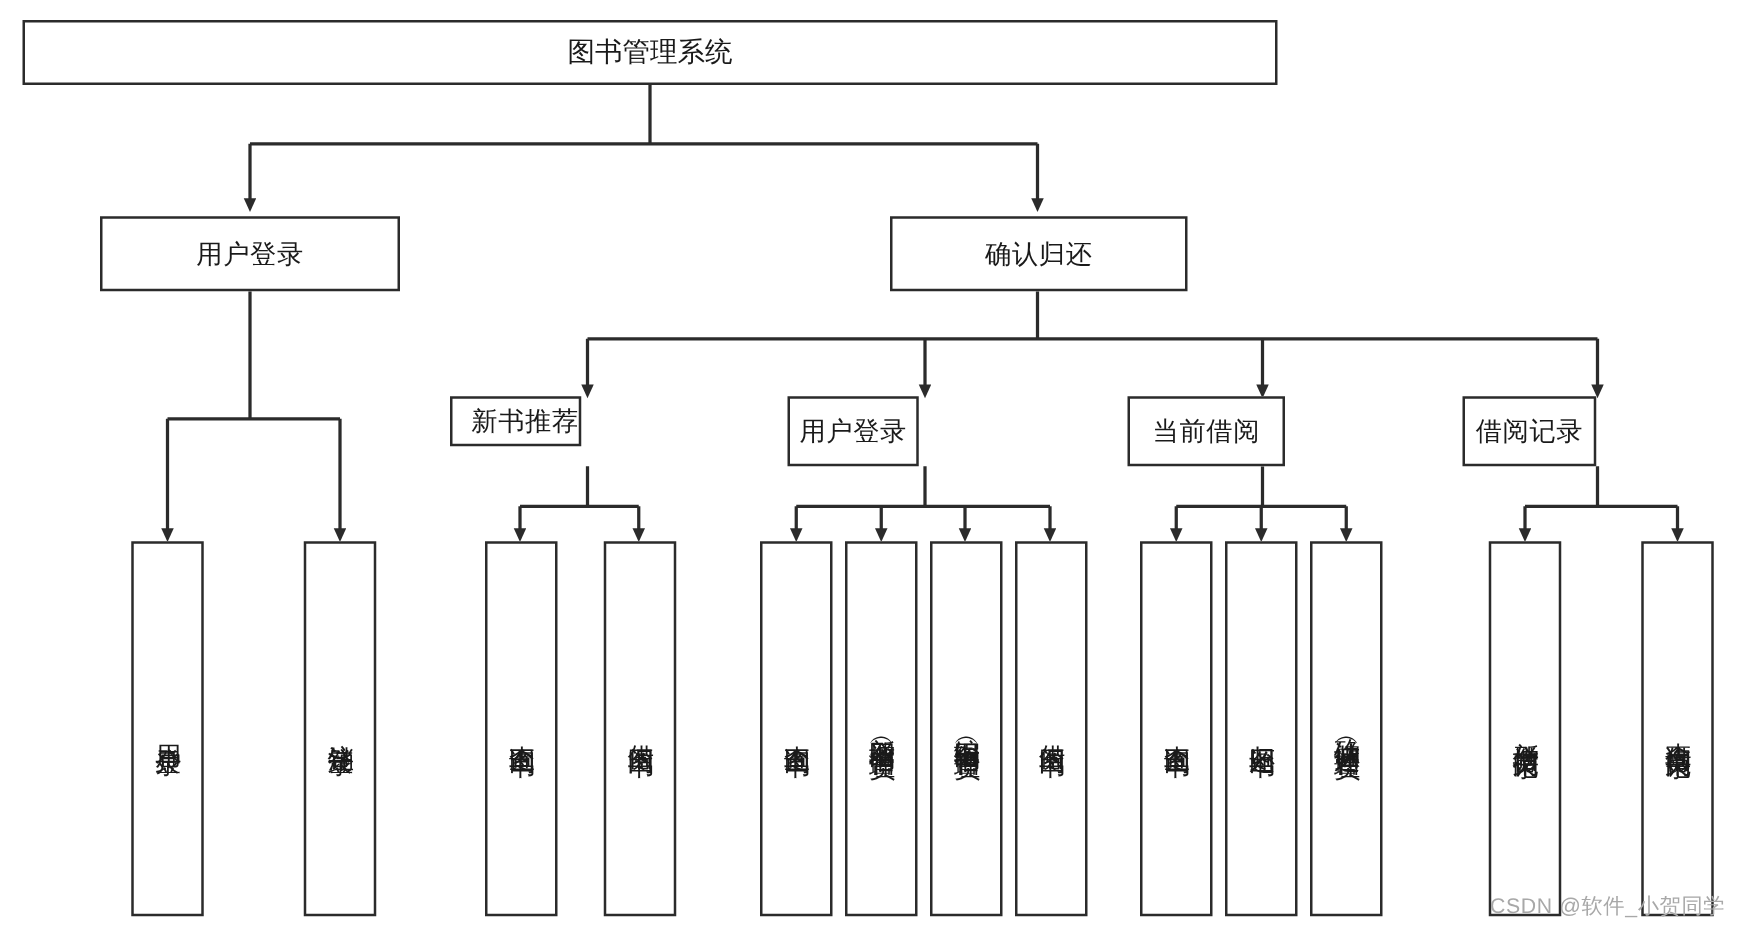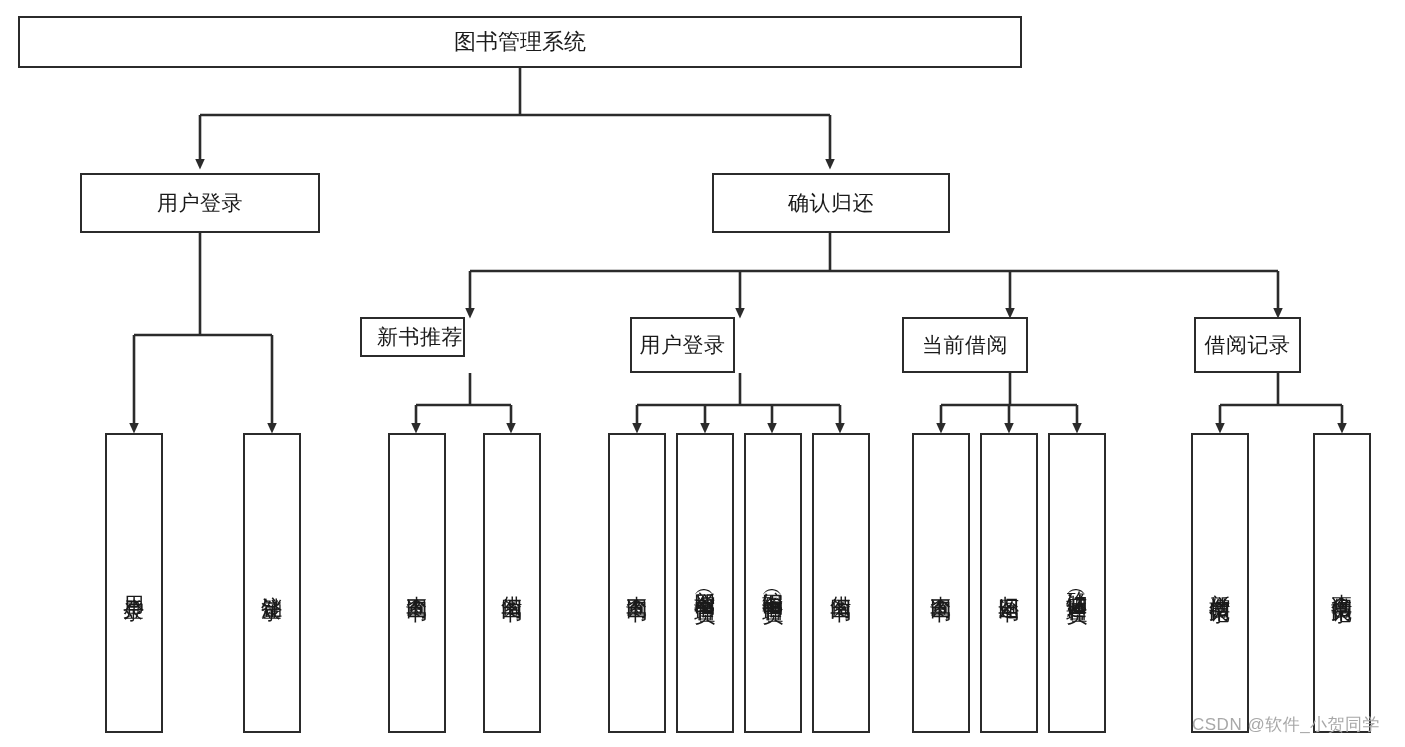--- a/index.html
+++ b/index.html
@@ -129,21 +129,21 @@
 
   <div class="node horiz" style="left:360px; top:317px; width:105px; height:40px;justify-content:flex-end;">
     <span>新书推荐</span>
   </div>
   <div class="node horiz" style="left:630px; top:317px; width:105px; height:56px;">
     <span>用户登录</span>
   </div>
   <div class="node horiz" style="left:902px; top:317px; width:126px; height:56px;">
     <span>当前借阅</span>
   </div>
-  <div class="node horiz" style="left:1170px; top:317px; width:107px; height:56px;margin-left:24px;">
+  <div class="node horiz" style="left:1170px; top:317px; width:107px; height:56px;">
     <span>借阅记录</span>
   </div>
 
   <div class="node vert" style="left:105px; top:433px; width:58px; height:300px;">
     <span class="vlabel">用户登录</span>
   </div>
   <div class="node vert" style="left:243px; top:433px; width:58px; height:300px;">
     <span class="vlabel">注销登录</span>
   </div>
 

